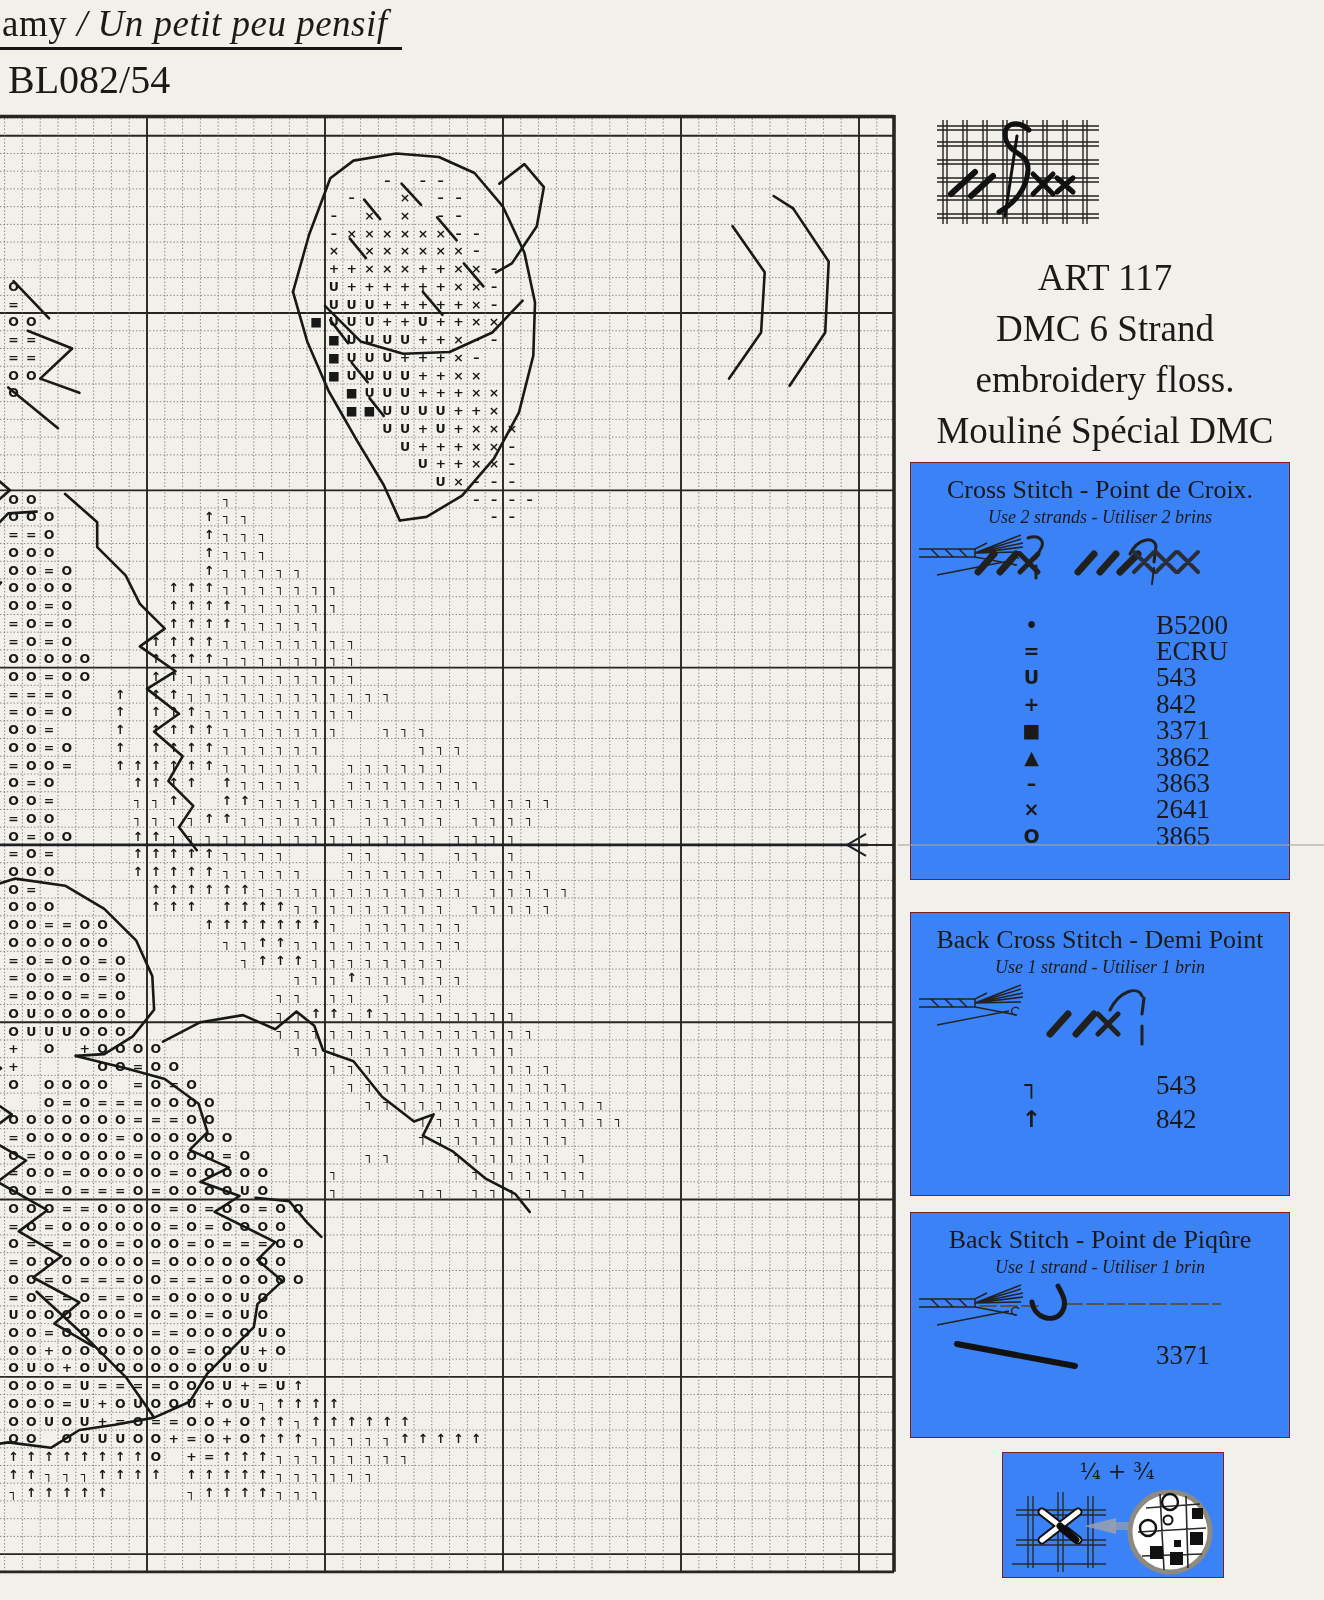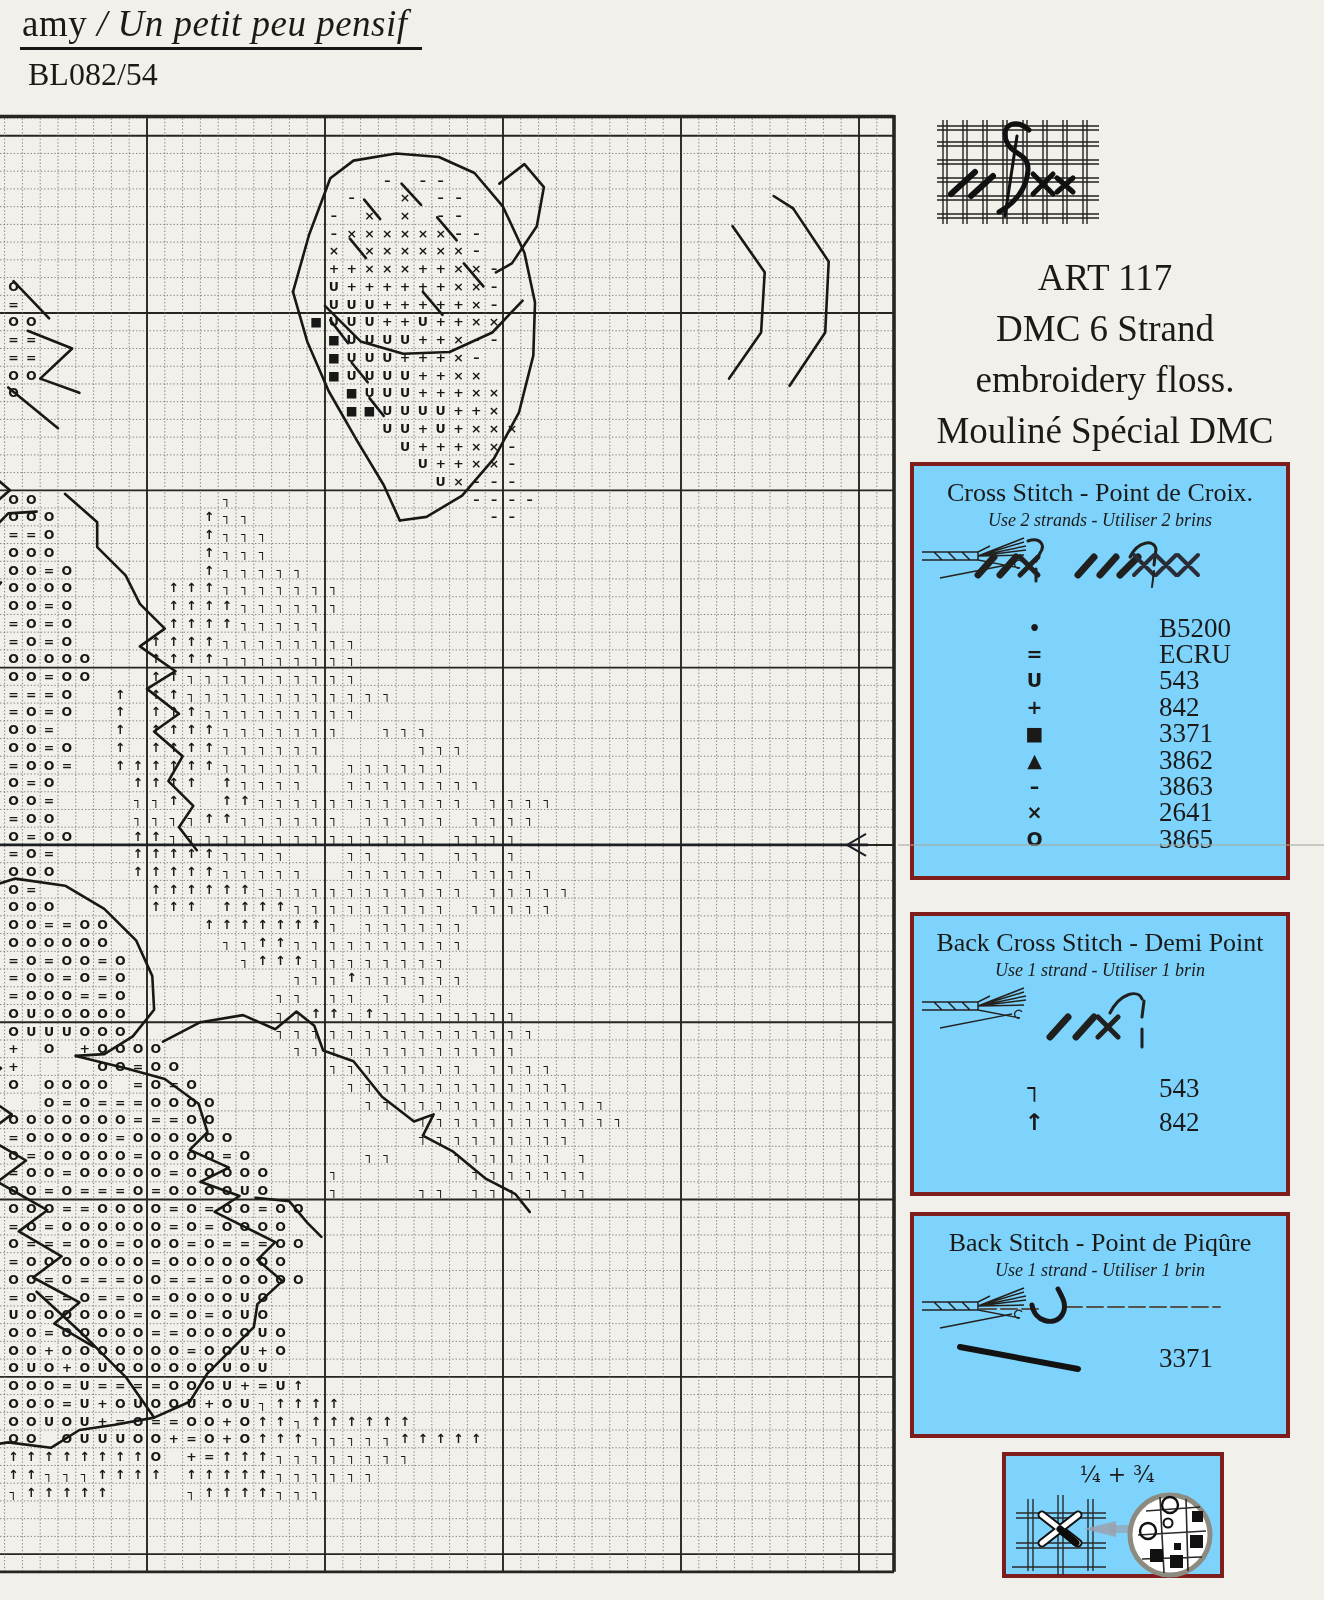--- a/index.html
+++ b/index.html
@@ -2,36 +2,36 @@
 <html><head>
 <meta charset="utf-8">
 <style>
   html,body{margin:0;padding:0;}
   body{
     width:1324px;height:1600px;position:relative;overflow:hidden;
     background:#f2f0ea;color:#1b1a18;
     font-family:"Liberation Serif", serif;
   }
   
-  .header{position:absolute;left:0;top:2px;padding-left:20px;}
+  .header{position:absolute;left:0;top:2px;}
   .title-line{
     font-size:37px;letter-spacing:.5px;
     border-bottom:3px solid #161616;padding:0 14px 2px 2px;display:inline-block;
   }
   .title-roman{font-style:normal;}
   .title-italic{font-style:italic;}
-  .code-line{font-size:32px;margin:6px 0 0 8px;}
+  .code-line{font-size:40px;margin:6px 0 0 8px;}
   
   #chart-svg{position:absolute;left:0;top:0;}
   
   .brand{position:absolute;left:905px;top:116px;width:400px;}
   .brand-logo{margin-left:28px;}
   .brand-text{font-size:37px;line-height:51px;margin-top:14px;text-align:center;}
   .panel{
-    position:absolute;background:#7dd3fc;border:4px solid #7f1d1d;
+    position:absolute;background:#3b82f6;border:1px solid #7f1d1d;
     box-sizing:border-box;
   }
   .panel-title{text-align:center;font-size:26px;margin-top:12px;}
   .panel-sub{text-align:center;font-style:italic;font-size:18px;margin-top:2px;}
   .floss-icon{position:absolute;left:6px;top:64px;}
   .sample{display:block;margin:4px auto 0 auto;}
   .entries{margin-top:6px;}
   .entry{display:flex;align-items:center;height:26.4px;padding-left:58px;}
   .entry .sym{
     width:125px;text-align:center;font-family:"DejaVu Sans",sans-serif;

